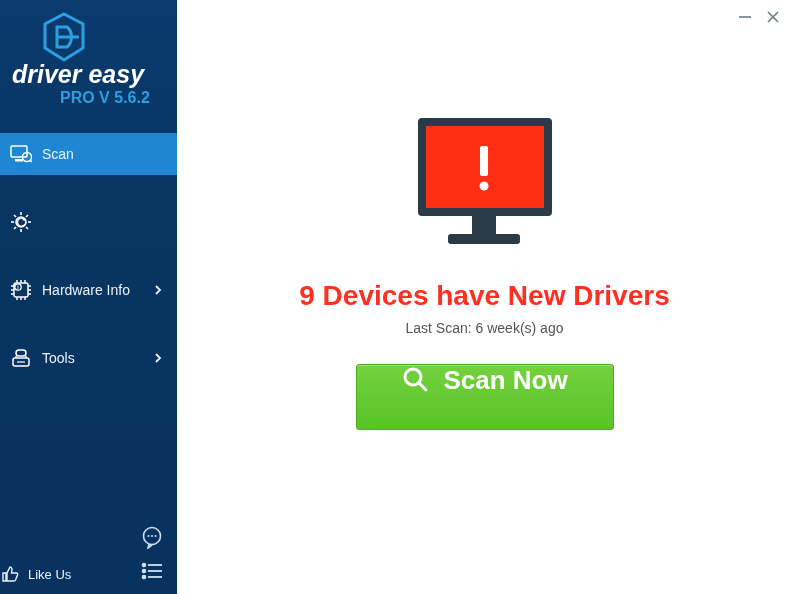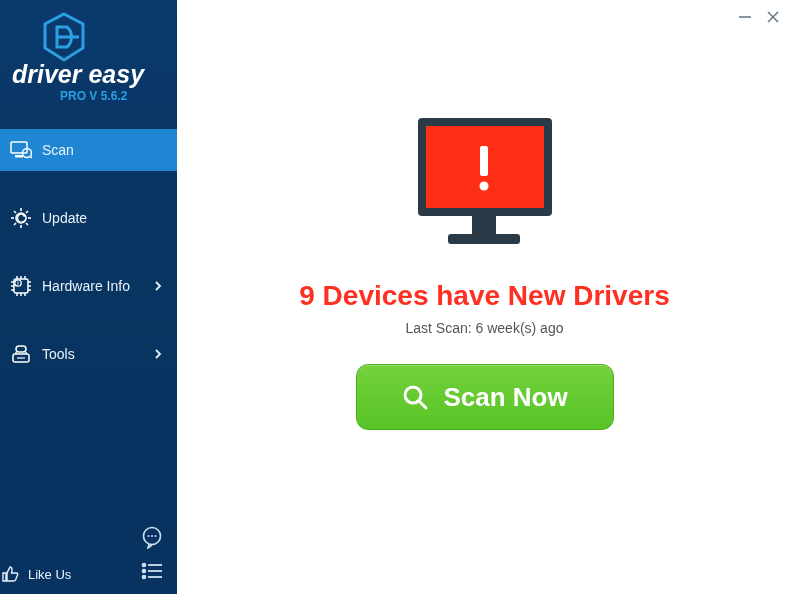--- a/index.html
+++ b/index.html
@@ -33,21 +33,21 @@
 .brand {
   font-weight: 600;
   font-style: italic;
   font-size: 25px;
   color: #fff;
   margin-top: -2px;
 }
 .version {
   color: #2c9fe2;
   font-weight: 700;
-  font-size: 12px;
+  font-size: 16px;
   margin-left: 48px;
 }
 .nav {
   margin-top: 18px;
 }
 .nav-item {
   display: flex;
   align-items: center;
   height: 42px;
   padding: 0 12px 0 10px;
@@ -143,25 +143,25 @@
 }
 .scan-btn {
   width: 258px;
   height: 66px;
   background: linear-gradient(180deg, #74d13d 0%, #57c426 100%);
   border: 1px solid #4cae1f;
   color: #fff;
   font-size: 26px;
   font-weight: 700;
   display: flex;
-  align-items: center;
+  align-items: flex-start;
   justify-content: center;
   gap: 14px;
   cursor: pointer;
-  border-radius: 12px;
+  border-radius: 3px;
   box-shadow: inset 0 1px 0 rgba(255,255,255,0.3);
 }
 </style>
 </head>
 <body>
 
 <div class="sidebar">
   <div class="logo-area">
     <svg class="logo-mark" viewBox="0 0 44 50">
       <polygon points="22,2 41,12 41,36 22,48 3,36 3,12" fill="none" stroke="#2c9fe2" stroke-width="3"></polygon>
@@ -195,21 +195,20 @@
               <line x1="18" y1="11" x2="21" y2="11"></line>
               <line x1="4" y1="4" x2="6" y2="6"></line>
               <line x1="16" y1="16" x2="18" y2="18"></line>
               <line x1="4" y1="18" x2="6" y2="16"></line>
               <line x1="16" y1="6" x2="18" y2="4"></line>
             </g>
             <path d="M14 8 a4 4 0 1 0 1 5" fill="none" stroke="#fff" stroke-width="1.4"></path>
             <polygon points="15,7 15,10 12,9" fill="#fff"></polygon>
           </svg>
       </span>
-      <span class="nav-label">Update</span>
     </div>
 
     <div class="nav-item">
       <span class="icon-slot">
         <svg width="22" height="22" viewBox="0 0 22 22">
             <rect x="4" y="4" width="14" height="14" rx="2" fill="none" stroke="#fff" stroke-width="1.5"></rect>
             <g stroke="#fff" stroke-width="1.5">
               <line x1="7" y1="1" x2="7" y2="4"></line>
               <line x1="11" y1="1" x2="11" y2="4"></line>
               <line x1="15" y1="1" x2="15" y2="4"></line>

